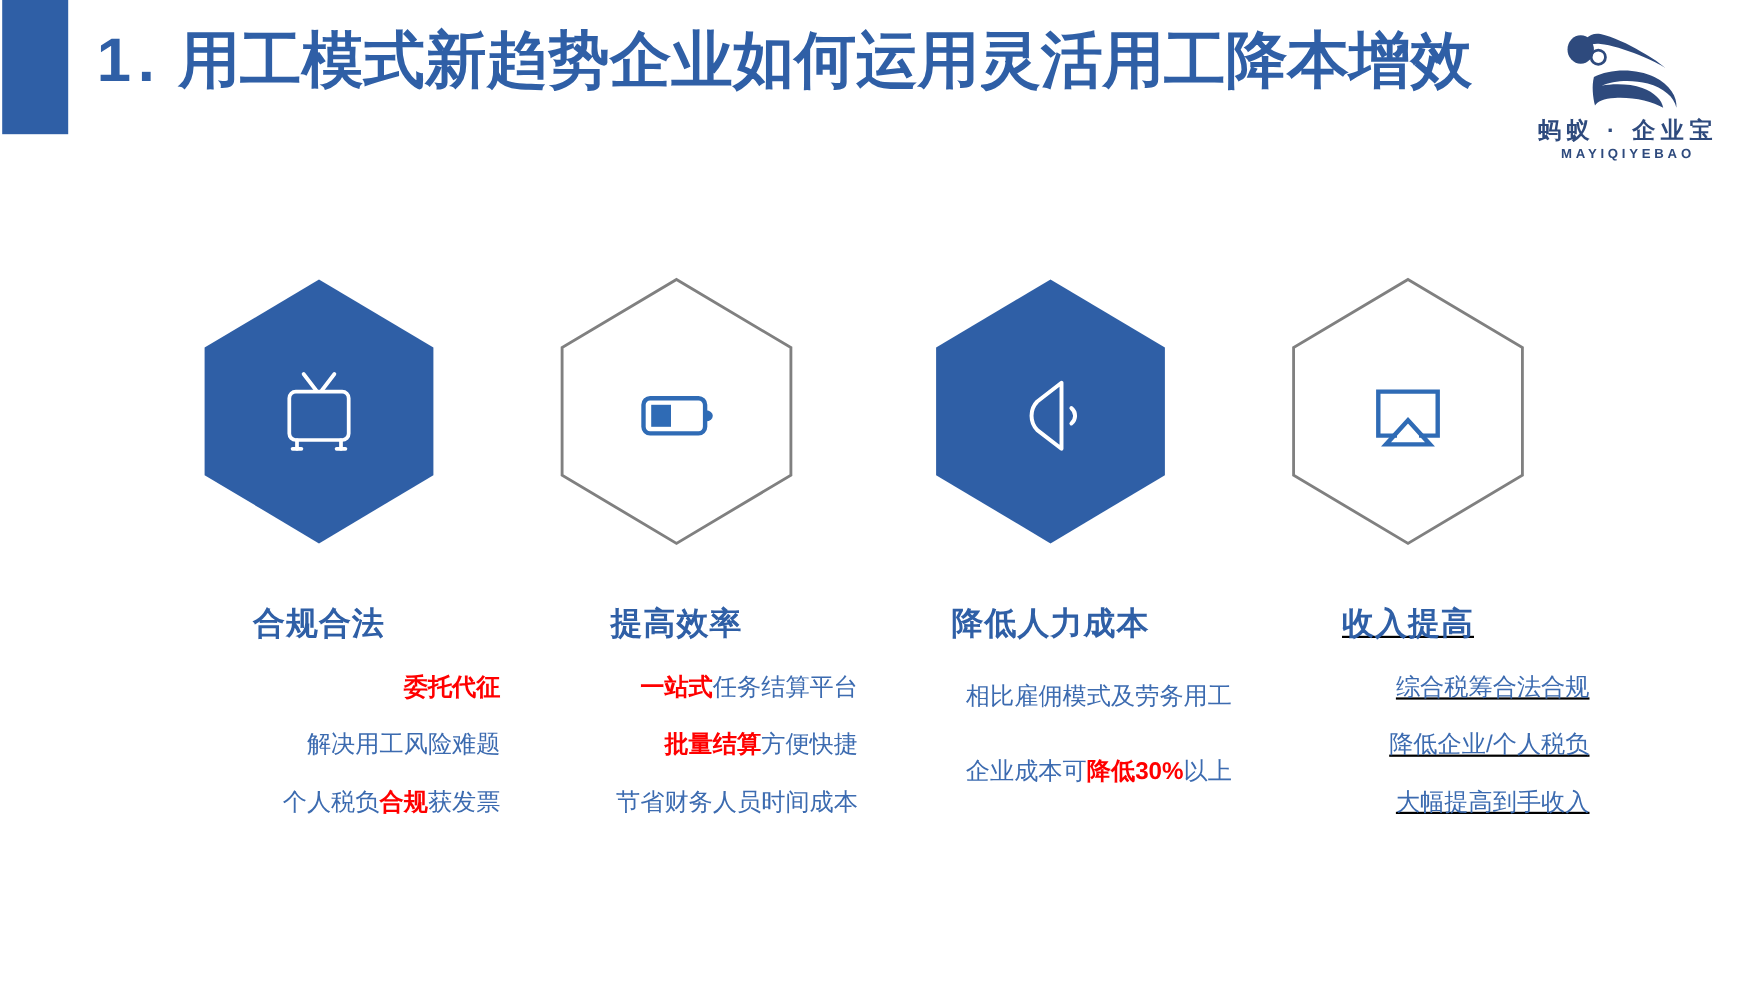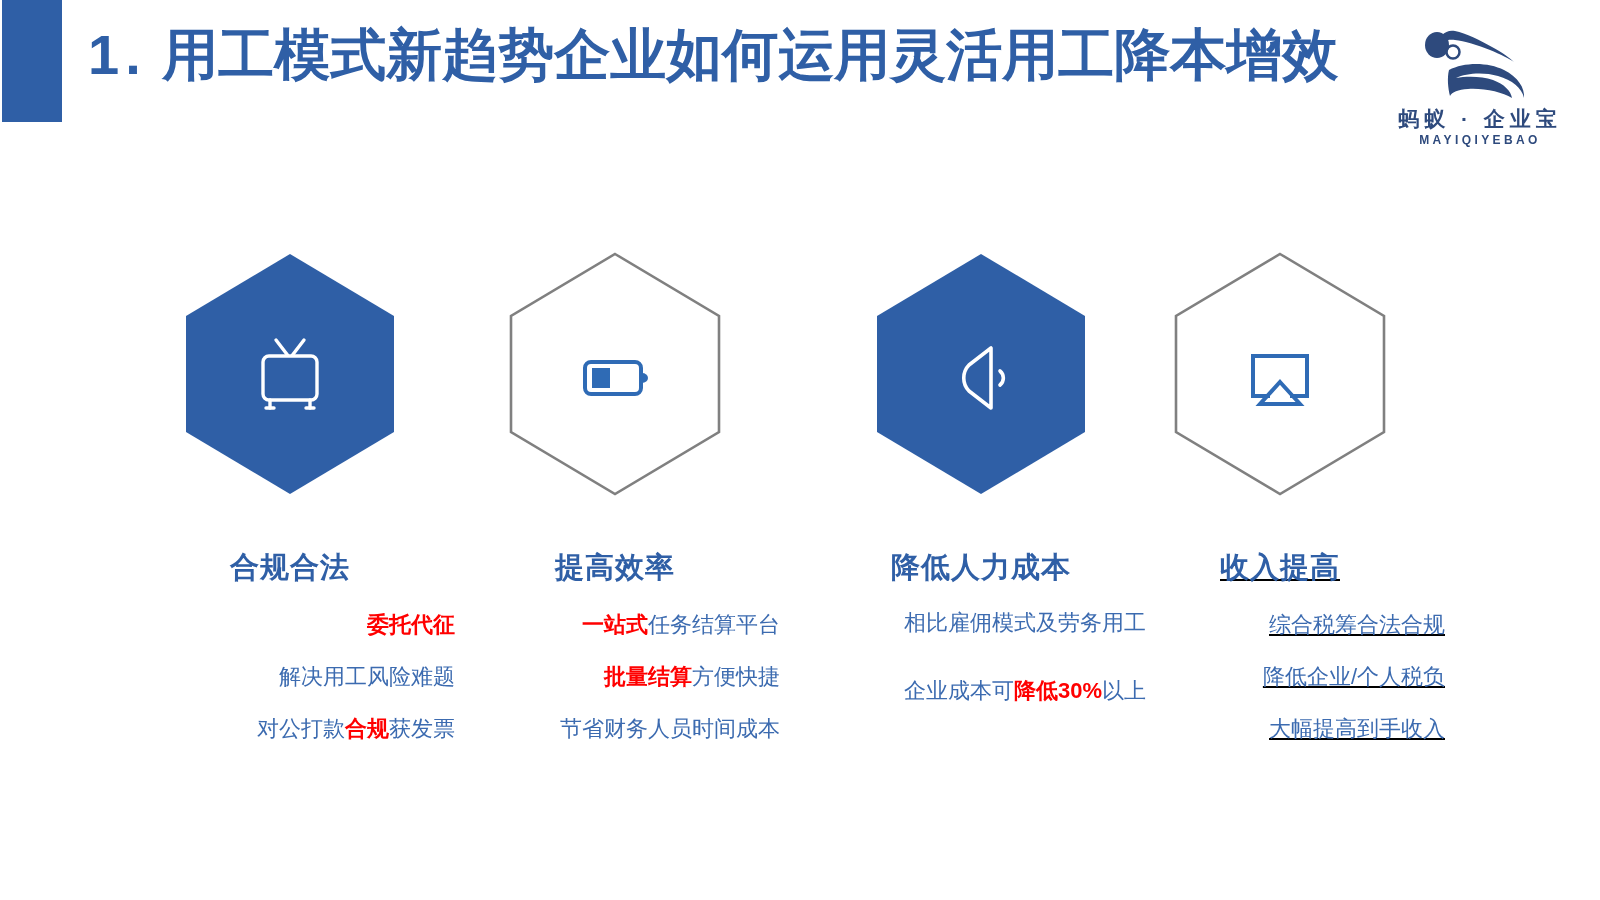--- a/index.html
+++ b/index.html
@@ -35,37 +35,37 @@
   .logo-en {
     font-size:12px; color:#2E4A7D; font-weight:bold;
     letter-spacing:3.4px; line-height:16px;
   }
 
   
   .cols { position:absolute; left:0; top:250px; width:1424px; height:560px; }
   .col { position:absolute; top:0; width:330px; }
   .col.c1 { left:125px; }
   .col.c2 { left:450px; }
-  .col.c3 { left:816px; }
+  .col.c3 { left:790px; }
   .col.c4 { left:1115px;text-decoration:underline; }
 
   .hexwrap { width:330px; height:250px; position:relative; }
   .hexwrap svg { position:absolute; left:50%; top:0; transform:translateX(-50%); }
 
   .col-heading {
     text-align:center; font-size:29px; font-weight:bold;
     color:#2F5FA6; margin-top:48px; line-height:38px;
     letter-spacing:1px;
   }
   .col-body { margin-top:24px; text-align:right; }
   .col-body .line {
     font-size:22px; color:#3C6BB0; line-height:30px;
     margin-bottom:22px; white-space:nowrap;
   }
-  .col.c3 .col-body { margin-top:22px; }
+  .col.c3 .col-body { margin-top:32px; }
   .col.c3 .col-body .line { margin-bottom:38px; }
   .col-body .line b { color:#FF0000; font-weight:bold; }
 </style>
 </head>
 <body>
 
 <div class="slide">
 
   <div class="title-bar-accent"></div>
   <div class="slide-title">
@@ -103,21 +103,21 @@
             <line x1="20" y1="22" x2="20" y2="30"></line>
             <line x1="-24" y1="30" x2="-16" y2="30"></line>
             <line x1="16" y1="30" x2="24" y2="30"></line>
           </g>
         </svg>
       </div>
       <div class="col-heading">合规合法</div>
       <div class="col-body">
           <div class="line"><b>委托代征</b></div>
           <div class="line"><span>解决用工风险难题</span></div>
-          <div class="line"><span>对公打款</span><b>合规</b><span>获发票</span></div>
+          <div class="line"><span>个人税负</span><b>合规</b><span>获发票</span></div>
         </div>
     </div>
 
     <div class="col c2">
       <div class="hexwrap">
         <svg width="216" height="248" viewBox="0 0 216 248">
           <polygon points="108,4 212,66 212,182 108,244 4,182 4,66" fill="#ffffff" stroke="#808080" stroke-width="2.6"></polygon>
           <g transform="translate(108,128)">
             <rect x="-30" y="-16" width="56" height="32" rx="6" fill="#ffffff" stroke="#2F6BB5" stroke-width="4"></rect>
             <rect x="-23" y="-10" width="18" height="20" fill="#2F6BB5"></rect>

